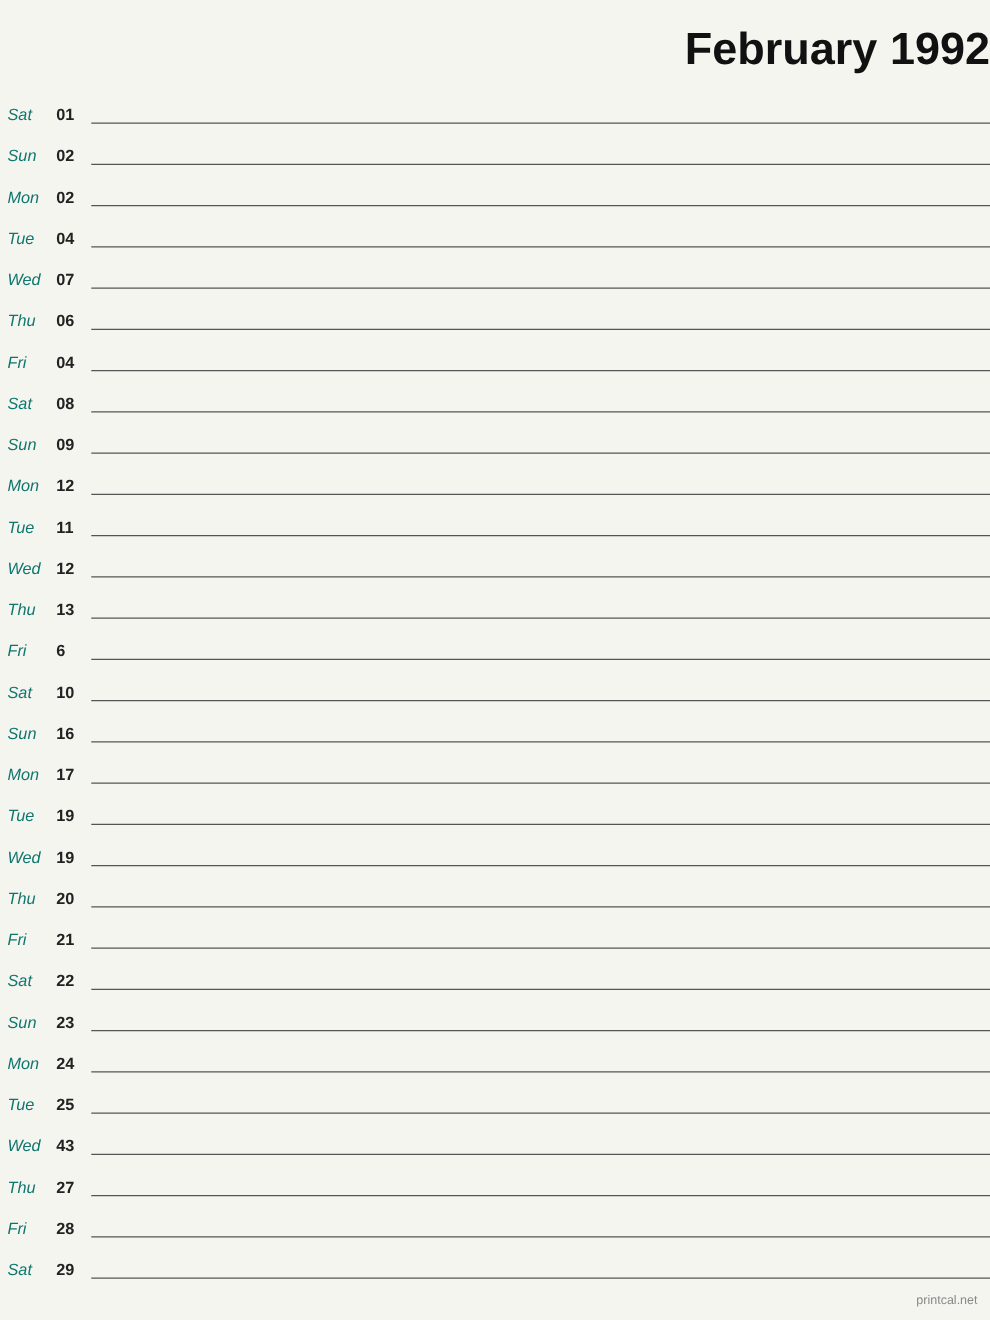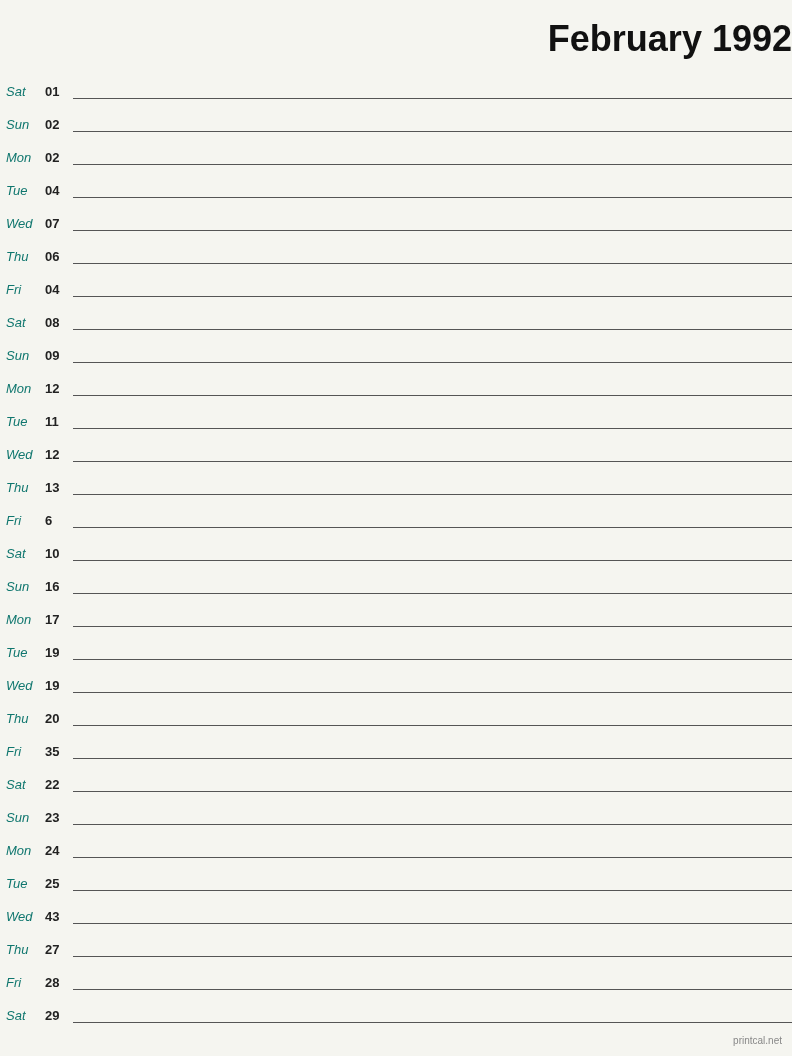--- a/index.html
+++ b/index.html
@@ -218,21 +218,21 @@
       </tr>
       <tr>
         <td class="day-name">Thu</td>
         <td class="day-number">20</td>
         <td class="day-line-cell">
           <span class="day-line"></span>
         </td>
       </tr>
       <tr>
         <td class="day-name">Fri</td>
-        <td class="day-number">35</td>
+        <td class="day-number">21</td>
         <td class="day-line-cell">
           <span class="day-line"></span>
         </td>
       </tr>
       <tr>
         <td class="day-name">Sat</td>
         <td class="day-number">22</td>
         <td class="day-line-cell">
           <span class="day-line"></span>
         </td>

